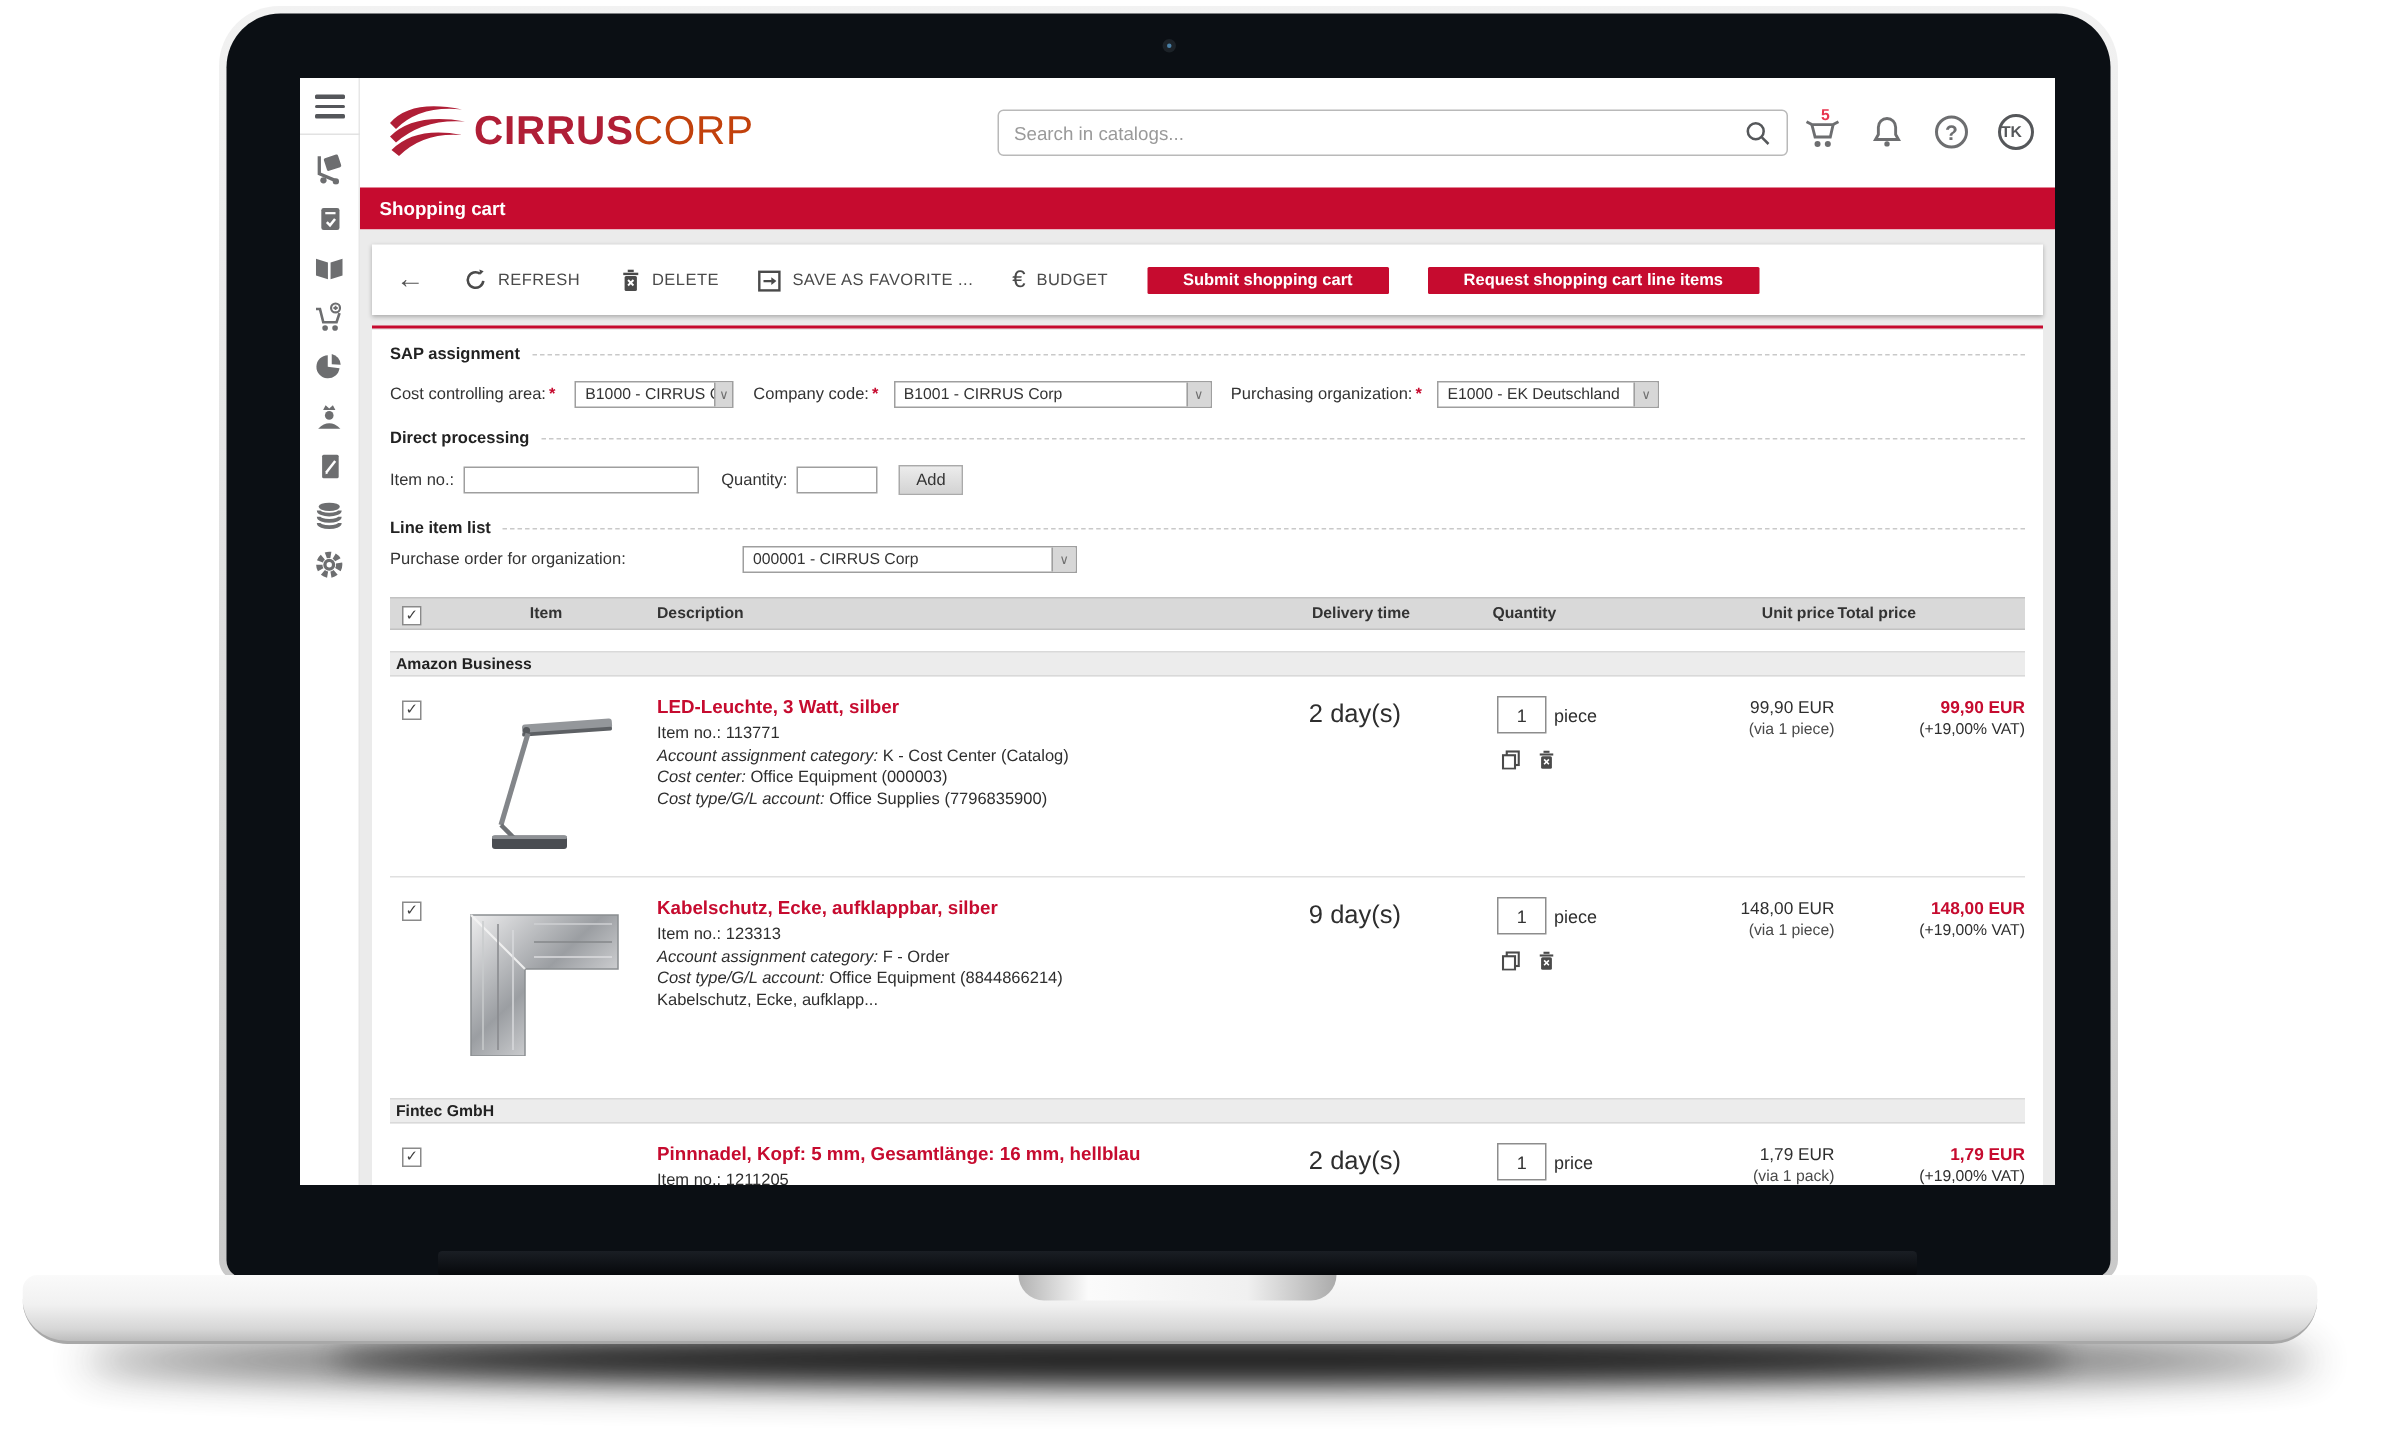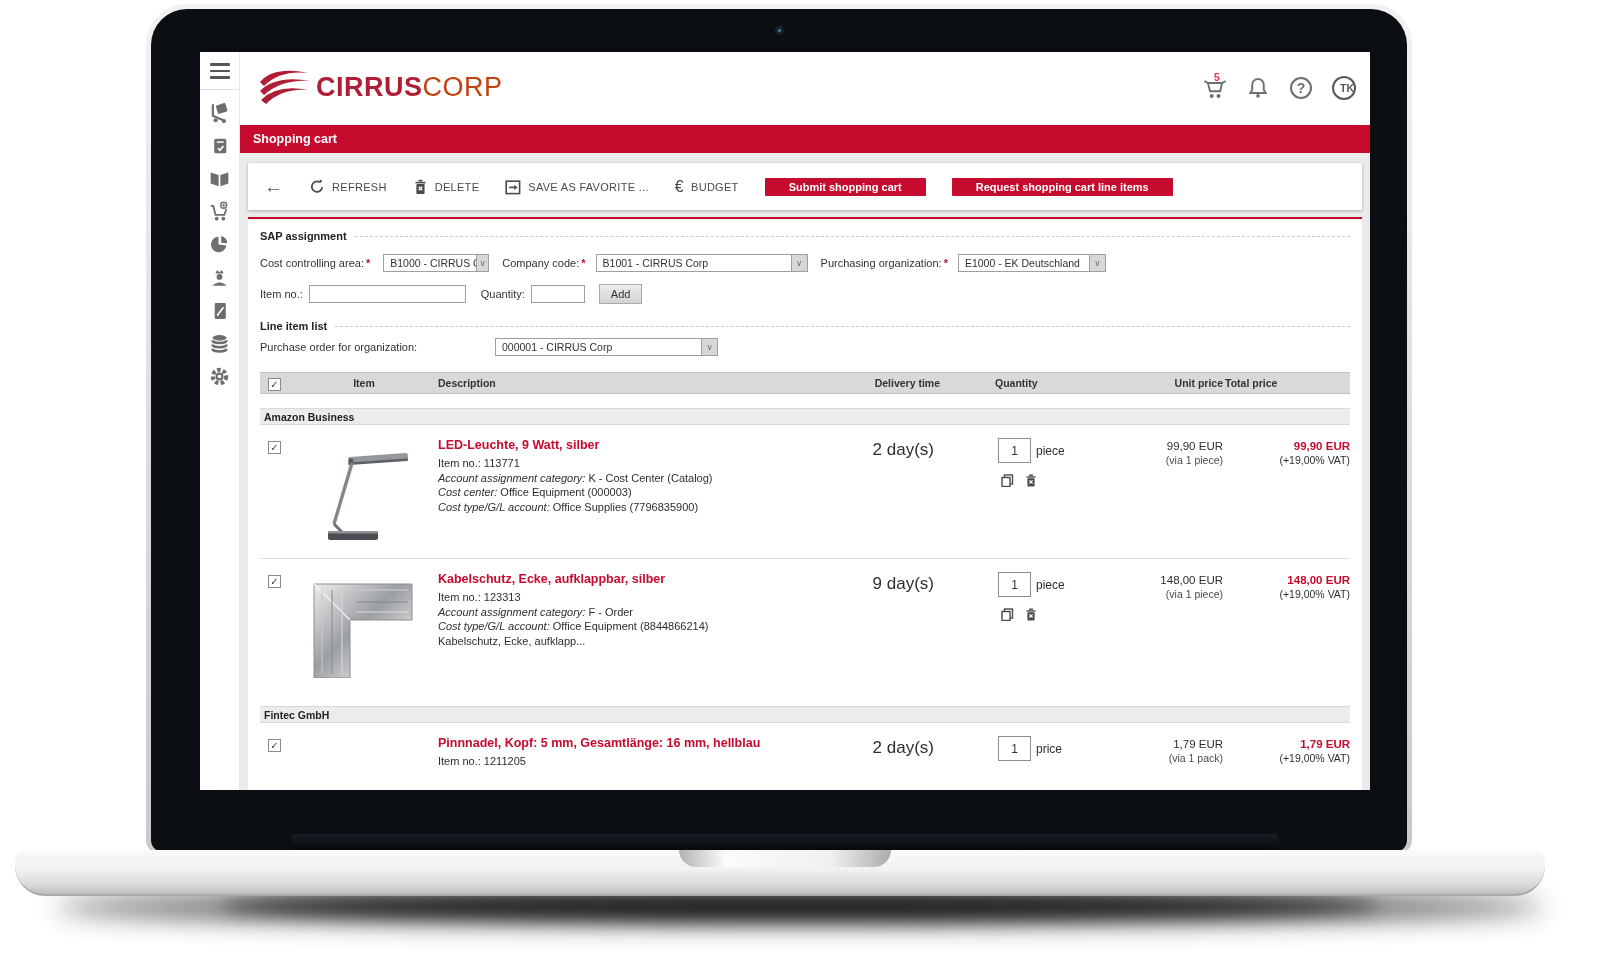--- a/index.html
+++ b/index.html
@@ -51,21 +51,21 @@
     border:1px solid #b9b9b9; border-radius:4px; display:flex; align-items:center; padding:0 10px; gap:8px; background:#fff; }
   .search input { flex:1; border:none; outline:none; font-size:12.5px; color:#333;
     font-family:"Liberation Sans","DejaVu Sans",sans-serif; }
   .search input::placeholder { color:#9a9a9a; }
   .top-icons { position:absolute; right:12px; top:21px; display:flex; align-items:center; gap:15px; }
   .ticon { position:relative; width:28px; height:30px; display:flex; align-items:center; justify-content:center; cursor:pointer; }
   .cart-badge { position:absolute; top:-2px; left:13px; color:#e8344e; font-size:10.5px; font-weight:bold; }
   .help-circle { width:22px; height:22px; border:2px solid #6d6e70; border-radius:50%;
     display:flex; align-items:center; justify-content:center; color:#6d6e70; font-size:14px; font-weight:bold; }
   .avatar { width:24px; height:24px; border:2px solid #55575a; border-radius:50%;
-    display:flex; align-items:center; justify-content:flex-end; color:#55575a; font-size:10.5px; font-weight:bold; }
+    display:flex; align-items:center; justify-content:flex-start; color:#55575a; font-size:10.5px; font-weight:bold; }
 
   
   .redbar { position:absolute; left:40px; right:0; top:73px; height:28px; background:#c60b2f;
     color:#fff; font-weight:bold; font-size:12.5px; display:flex; align-items:center; padding-left:13px; }
 
   
   .graywrap { position:absolute; left:40px; right:0; top:101px; bottom:0; background:#ebebeb;
     display:flex; flex-direction:column; overflow:hidden; }
   .toolbar { margin:10px 8px 0; height:47px; background:#fff; box-shadow:0 1px 3px rgba(0,0,0,.28);
     display:flex; align-items:center; padding:0 16px; gap:26px; flex:none; }
@@ -227,20 +227,27 @@
         <svg width="54" height="42" viewBox="0 0 54 42">
           <path d="M2 16 Q16 0 50 7 Q22 4 6 20 Z" fill="#b01e36"></path>
           <path d="M2 25 Q18 9 52 15 Q24 13 6 29 Z" fill="#b01e36"></path>
           <path d="M3 34 Q19 18 50 24 Q24 22 8 38 Z" fill="#b01e36"></path>
         </svg>
         <div class="logo-text">
           <b>CIRRUS</b><span>CORP</span>
         </div>
       </div>
 
+      <div class="search">
+        <input type="text" placeholder="Search in catalogs..." style="">
+        <svg width="18" height="18" viewBox="0 0 18 18">
+          <circle cx="7.5" cy="7.5" r="5.3" fill="none" stroke="#55575a" stroke-width="1.7"></circle>
+          <line x1="11.6" y1="11.6" x2="16" y2="16" stroke="#55575a" stroke-width="1.7"></line>
+        </svg>
+      </div>
 
       <div class="top-icons">
         <div class="ticon">
           <svg width="26" height="24" viewBox="0 0 22 20">
             <path d="M2 4.2 l3 1.6 M20 4.2 l-3 1.6" fill="none" stroke="#6d6e70" stroke-width="1.6"></path>
             <path d="M5 5.8 h12 l-1.6 7 H6.8 Z" fill="none" stroke="#6d6e70" stroke-width="1.6"></path>
             <circle cx="8.2" cy="16.8" r="1.7" fill="#6d6e70"></circle>
             <circle cx="14" cy="16.8" r="1.7" fill="#6d6e70"></circle>
           </svg>
           <span class="cart-badge">5</span>
@@ -323,20 +330,24 @@
             <span class="val">B1001 - CIRRUS Corp</span>
               <span class="chev">∨</span>
           </div>
           <span class="flabel" style="margin-left:13px;"><span>Purchasing organization:</span><span class="req">*</span></span>
           <div class="selectbox" style="width:148px;margin-left:10px;">
             <span class="val">E1000 - EK Deutschland</span>
               <span class="chev">∨</span>
           </div>
         </div>
 
+        <div class="sectionhead" style="margin-top:14px;">
+          <span>Direct processing</span>
+            <div class="rule"></div>
+        </div>
         <div class="formrow" style="">
           <span class="flabel">Item no.:</span>
           <input class="textinput" style="width: 157px; margin-left: 6px;" value="">
           <span class="flabel" style="margin-left:15px;">Quantity:</span>
           <input class="textinput" style="width: 54px; margin-left: 6px;" value="">
           <button class="btn-gray">Add</button>
         </div>
 
         <div class="sectionhead" style="margin-top:16px;">
           <span>Line item list</span>
@@ -376,21 +387,21 @@
                 <rect x="36" y="11" width="60" height="7" rx="2" fill="#94979b" transform="rotate(-4 66 14)"></rect>
                 <rect x="36" y="16.5" width="60" height="2.5" rx="1" fill="#5d6064" transform="rotate(-4 66 17)"></rect>
                 <circle cx="39" cy="17" r="2.4" fill="#55585c"></circle>
                 <line x1="40" y1="19" x2="22" y2="80" stroke="#83868a" stroke-width="3.4"></line>
                 <line x1="22" y1="80" x2="31" y2="89" stroke="#6e7175" stroke-width="3"></line>
                 <rect x="16" y="87" width="50" height="9" rx="2" fill="#4a4d52"></rect>
                 <rect x="16" y="87" width="50" height="2.4" rx="1" fill="#8e9195"></rect>
               </svg>
             </div>
             <div>
-              <div class="ptitle">LED-Leuchte, 9 Watt, silber</div>
+              <div class="ptitle">LED-Leuchte, 3 Watt, silber</div>
               <div class="pline">Item no.: 113771</div>
               <div class="pline"><em>Account assignment category: </em><span>K - Cost Center (Catalog)</span></div>
               <div class="pline"><em>Cost center: </em><span>Office Equipment (000003)</span></div>
               <div class="pline"><em>Cost type/G/L account: </em><span>Office Supplies (7796835900)</span></div>
             </div>
             <div class="c-del">2 day(s)</div>
             <div class="c-qty">
               <div class="qtyrow">
                 <input class="qty-input" value="1" style="">
                 <span class="unitlbl">piece</span>

